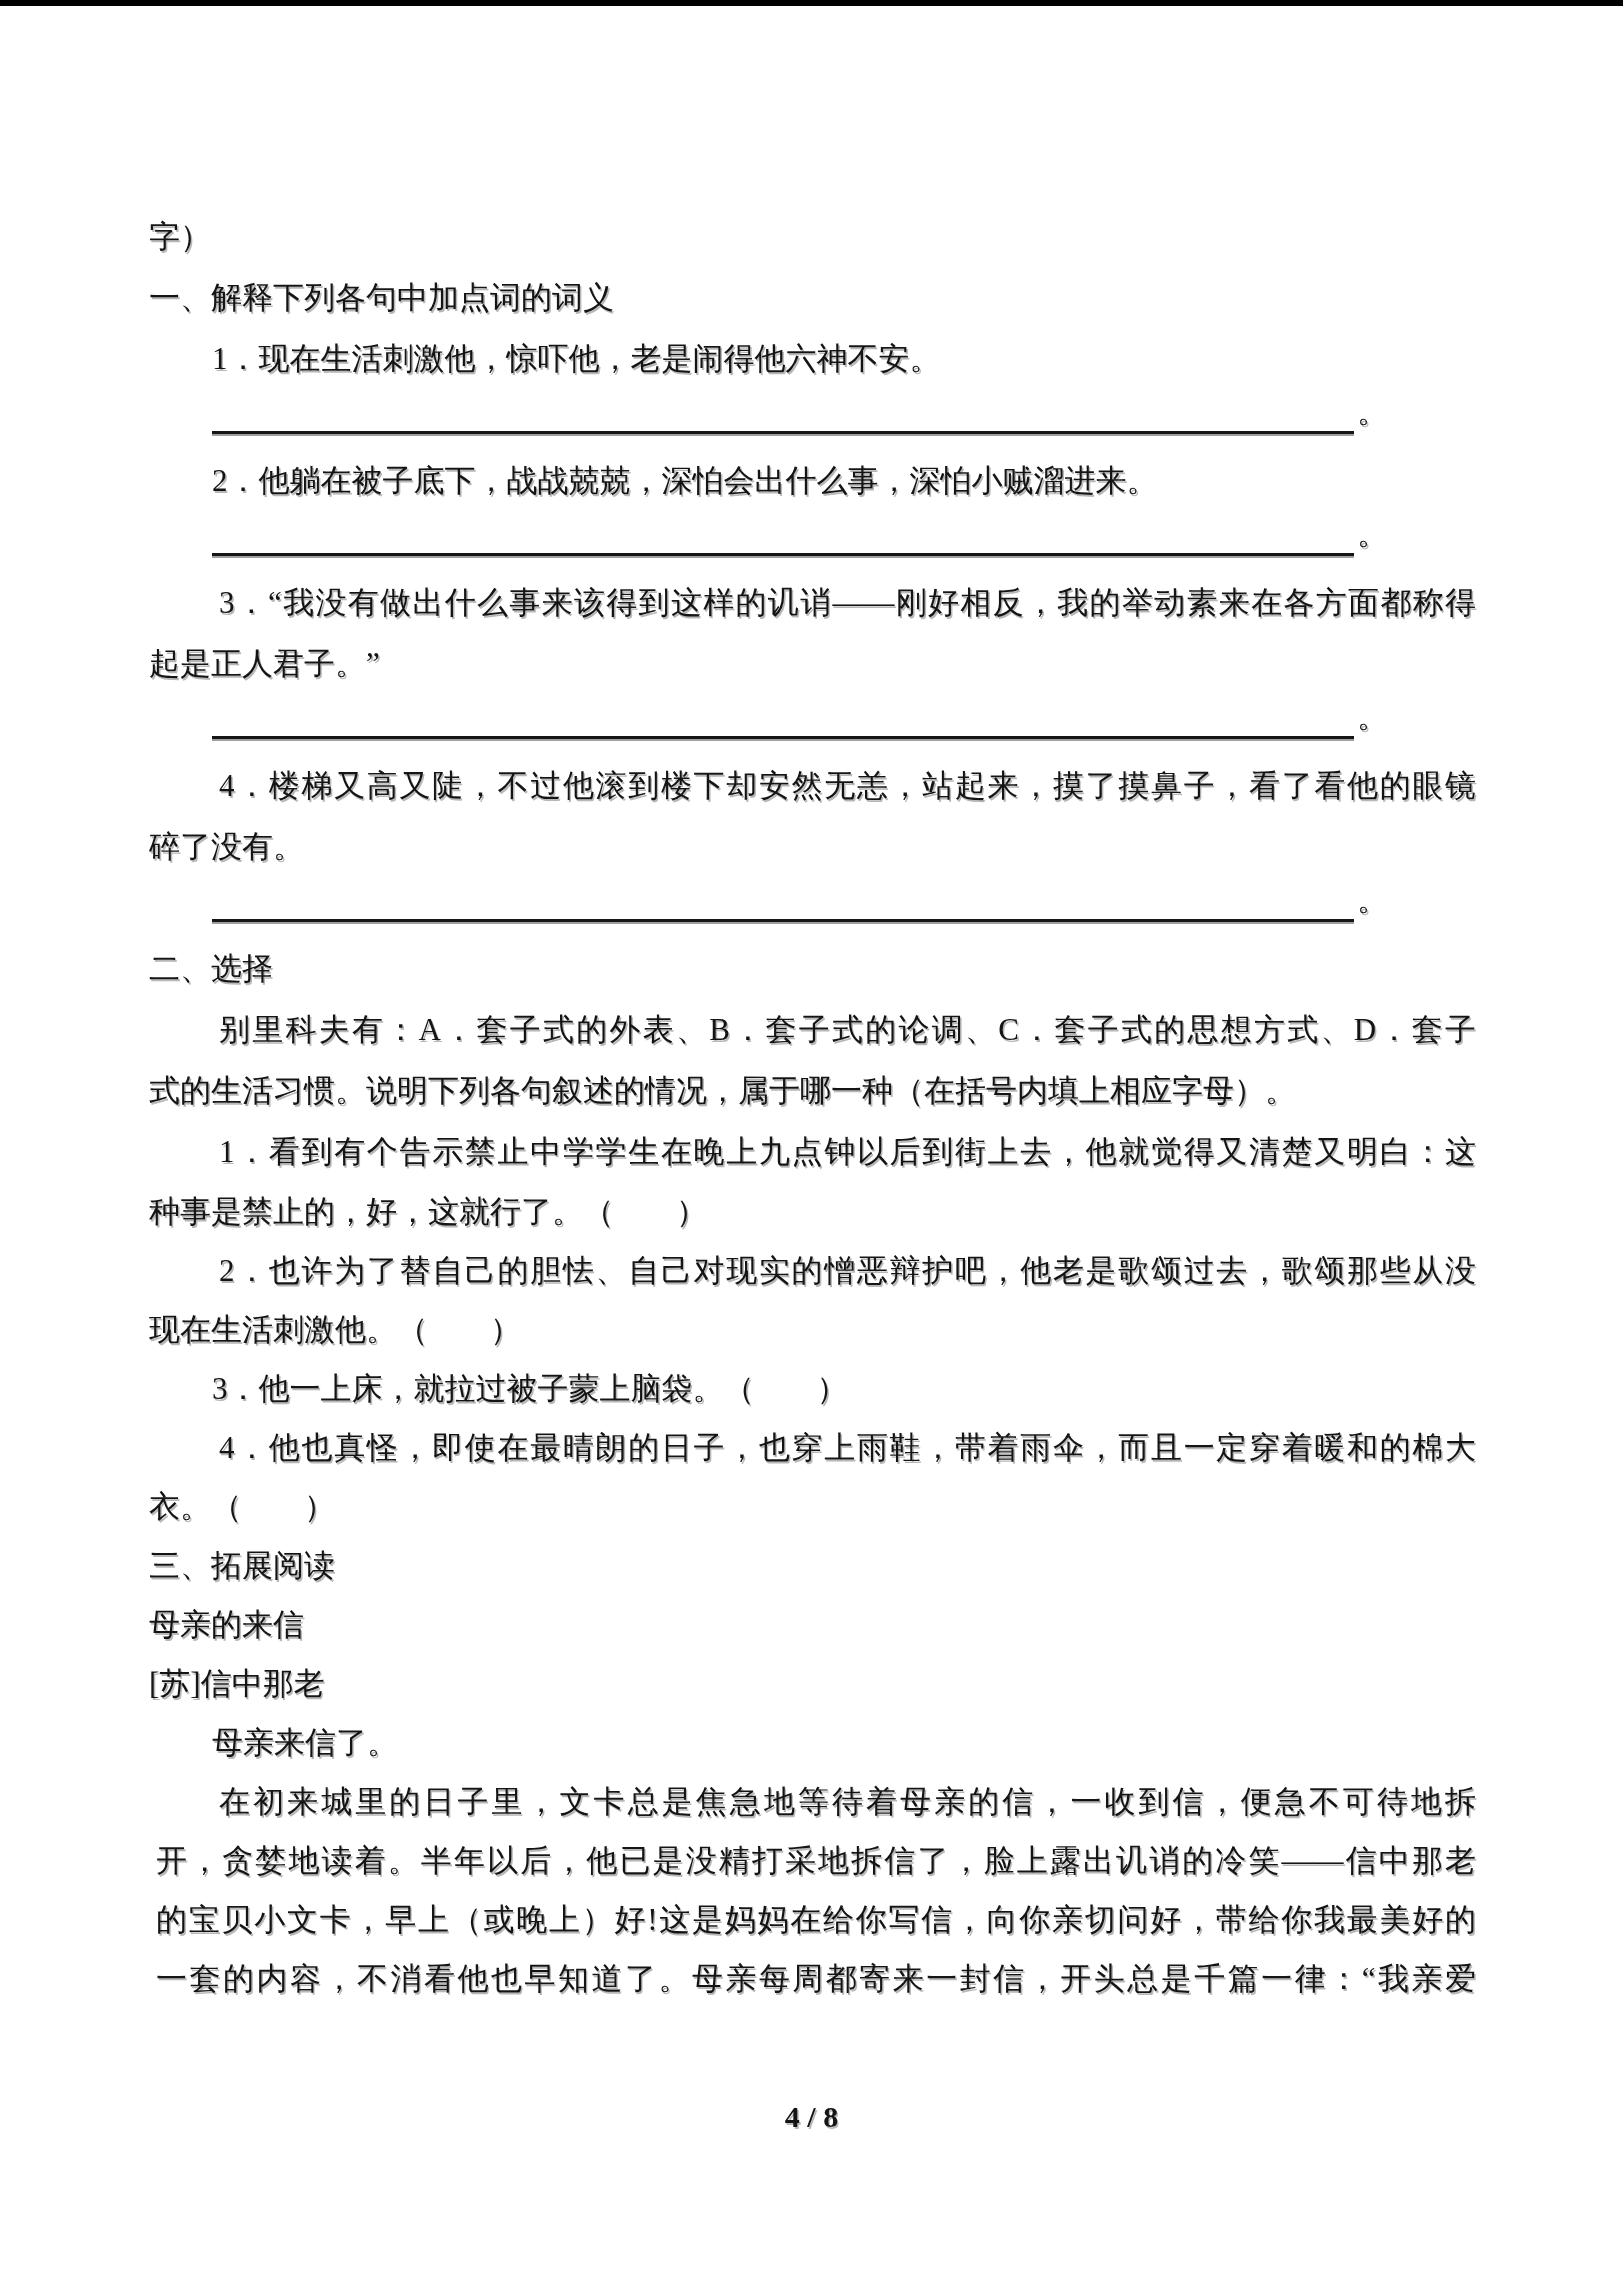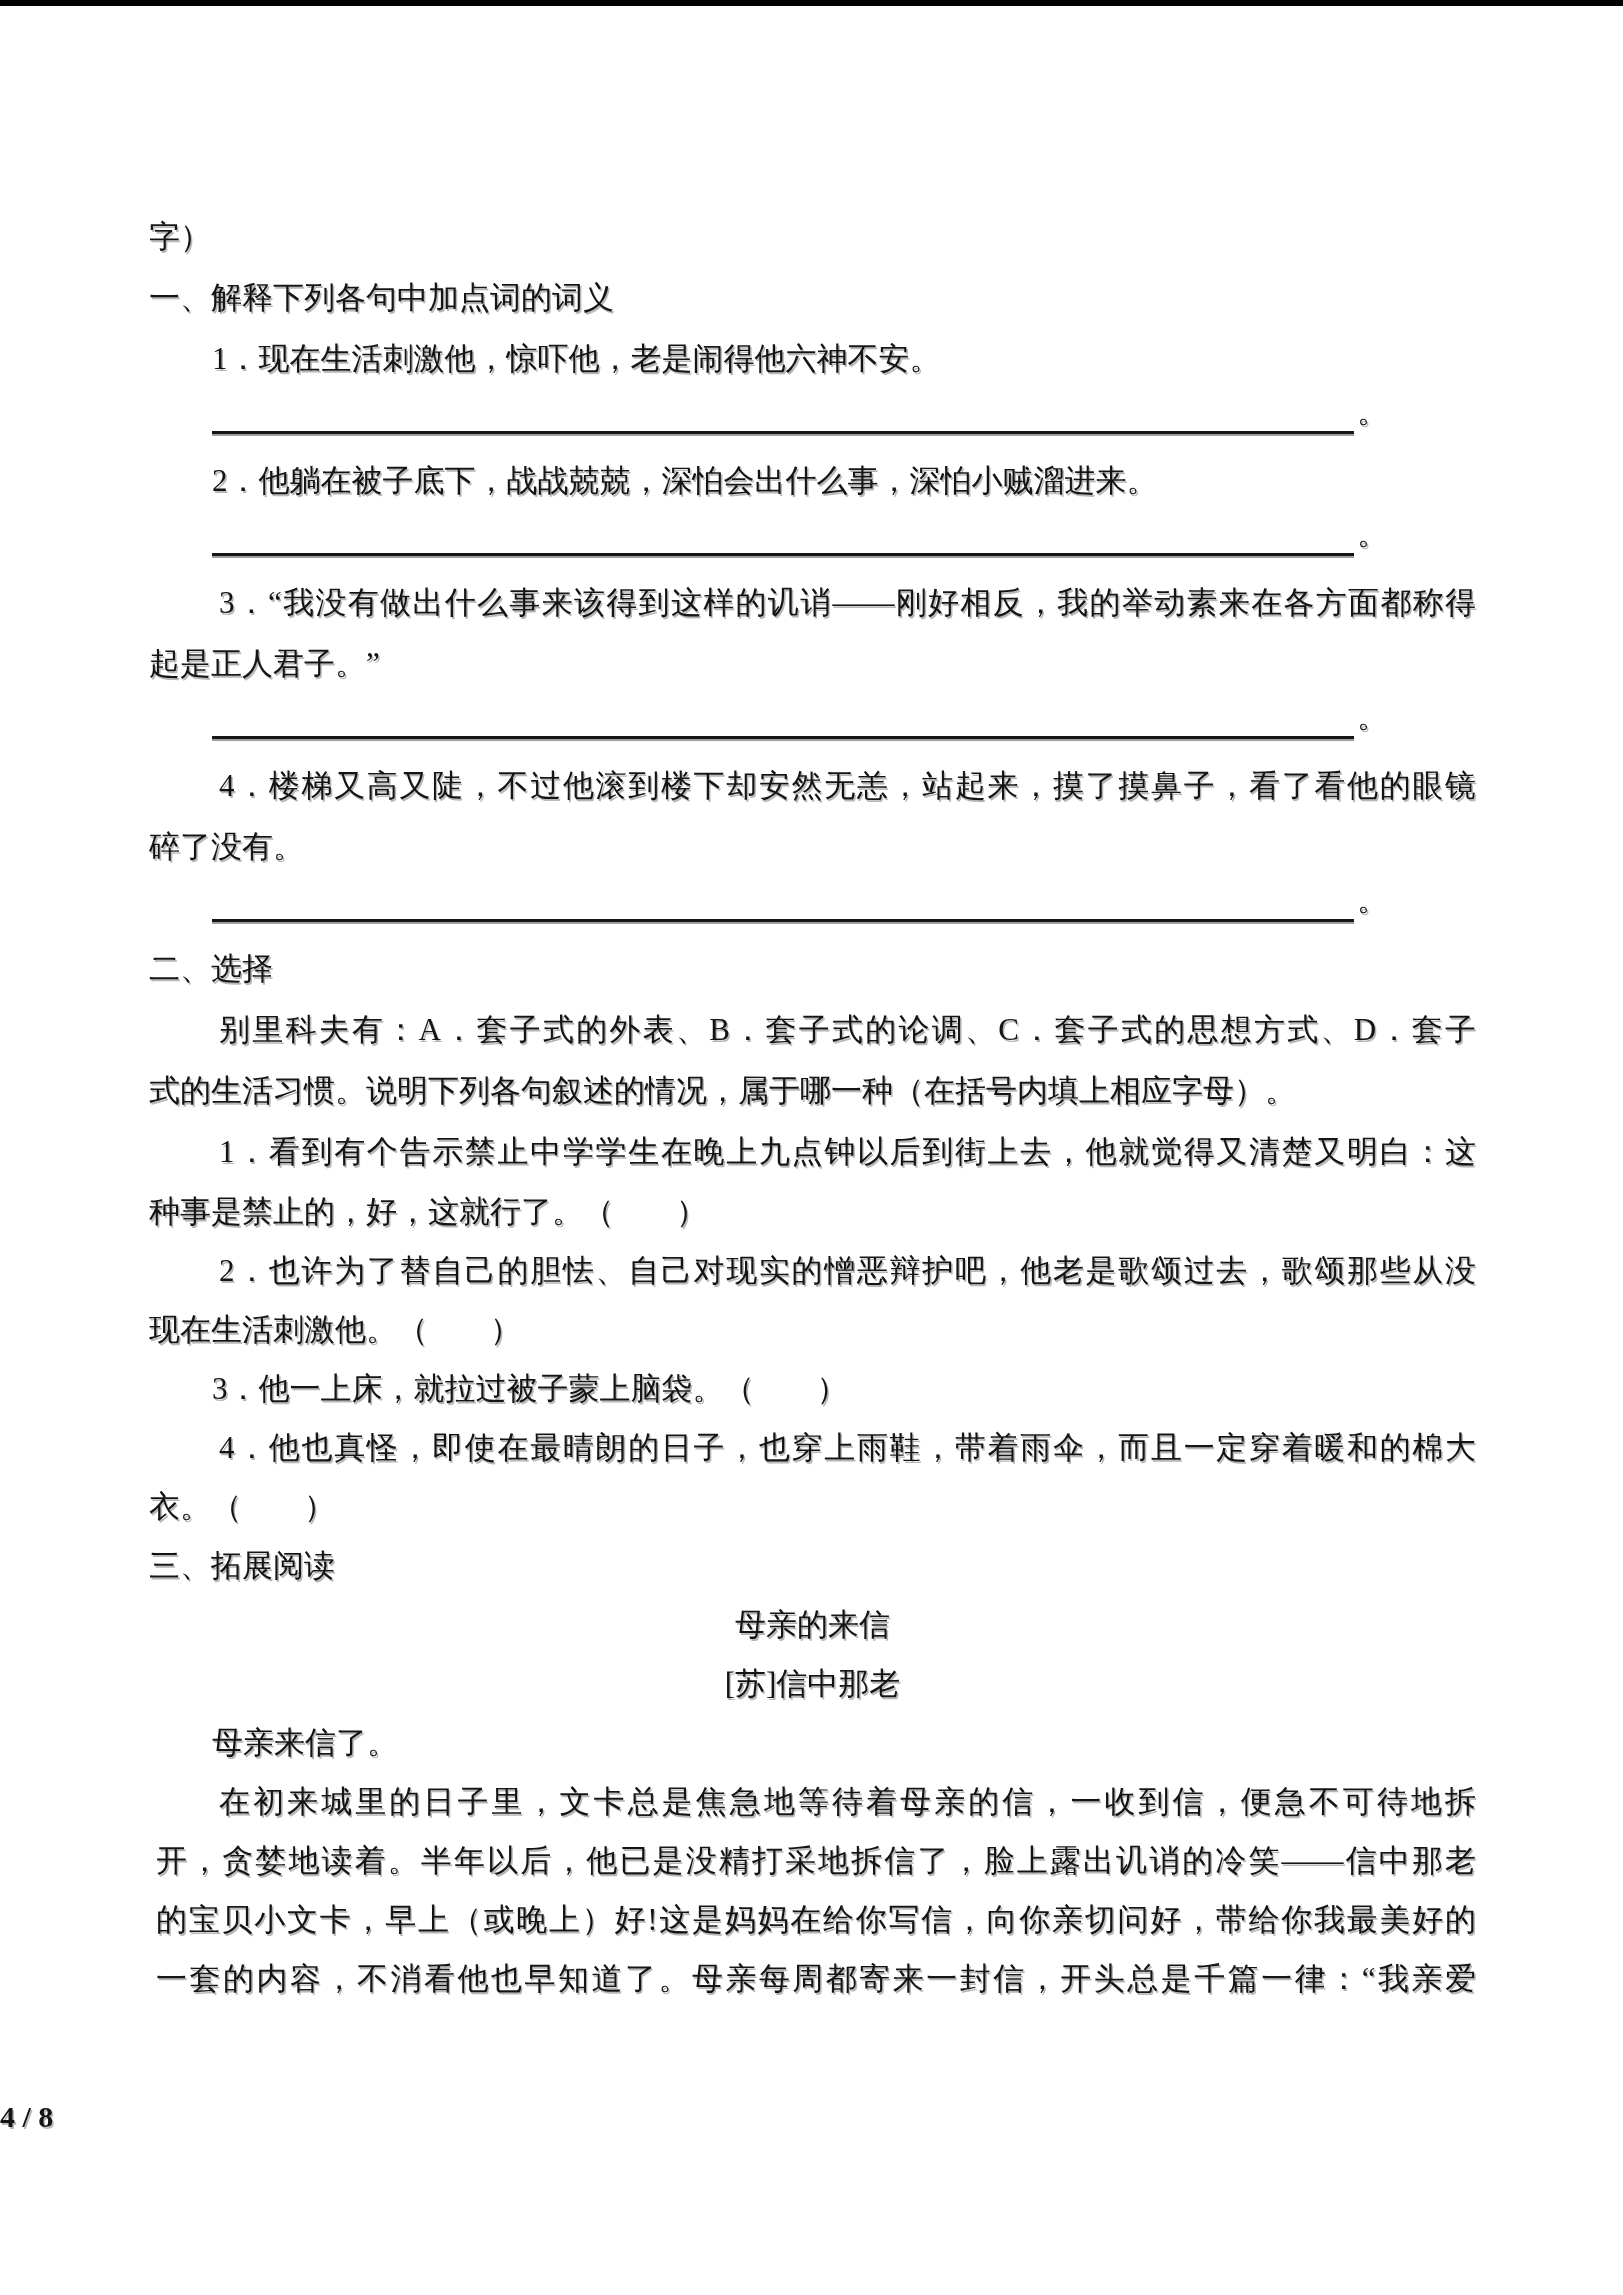--- a/index.html
+++ b/index.html
@@ -20,21 +20,21 @@
     position: absolute; left: 149px; top: 206px; width: 1327px;
     text-shadow: 1.4px 2px 0 #b8b8b8;
   }
   .ln {
     height: 61px; line-height: 61px;
     font-size: 31px;
     letter-spacing: 0;
   }
   .tight { height: 59px; line-height: 59px; }
   .indent { text-indent: 63px; }
-  .center { text-align: center; }
+  .center { }
   .fill { text-align: justify; text-align-last: justify; margin-left: 7px; }
   .heading {
     font-family: "Liberation Sans", "DejaVu Sans", sans-serif;
     font-weight: bold;
     font-size: 37px;
     margin-top: 6.8px;
     margin-bottom: 13.6px;
     text-shadow: 2px 2.7px 0.7px #9a9a9a;
   }
   .blank { position: relative; }
@@ -45,21 +45,21 @@
     border-top: 3.4px solid #161616;
     box-shadow: 0 2px 0 #9f9f9f;
   }
   .blank .mark {
     position: absolute;
     left: 1208px; top: -8.2px;
   }
   .footer {
     position: absolute; top: 2087px; left: 0;
     width: 1623px; height: 60px; line-height: 60px;
-    text-align: left;
+    text-align: center;
     font-size: 30px;
     font-weight: bold;
     text-shadow: 1.4px 2px 0 #b8b8b8;
   }
 </style>
 </head>
 <body style="background: rgb(255, 255, 255); color: rgb(20, 20, 20);">
 
 <div class="topbar" style="background: rgb(0, 0, 0);"></div>
 

